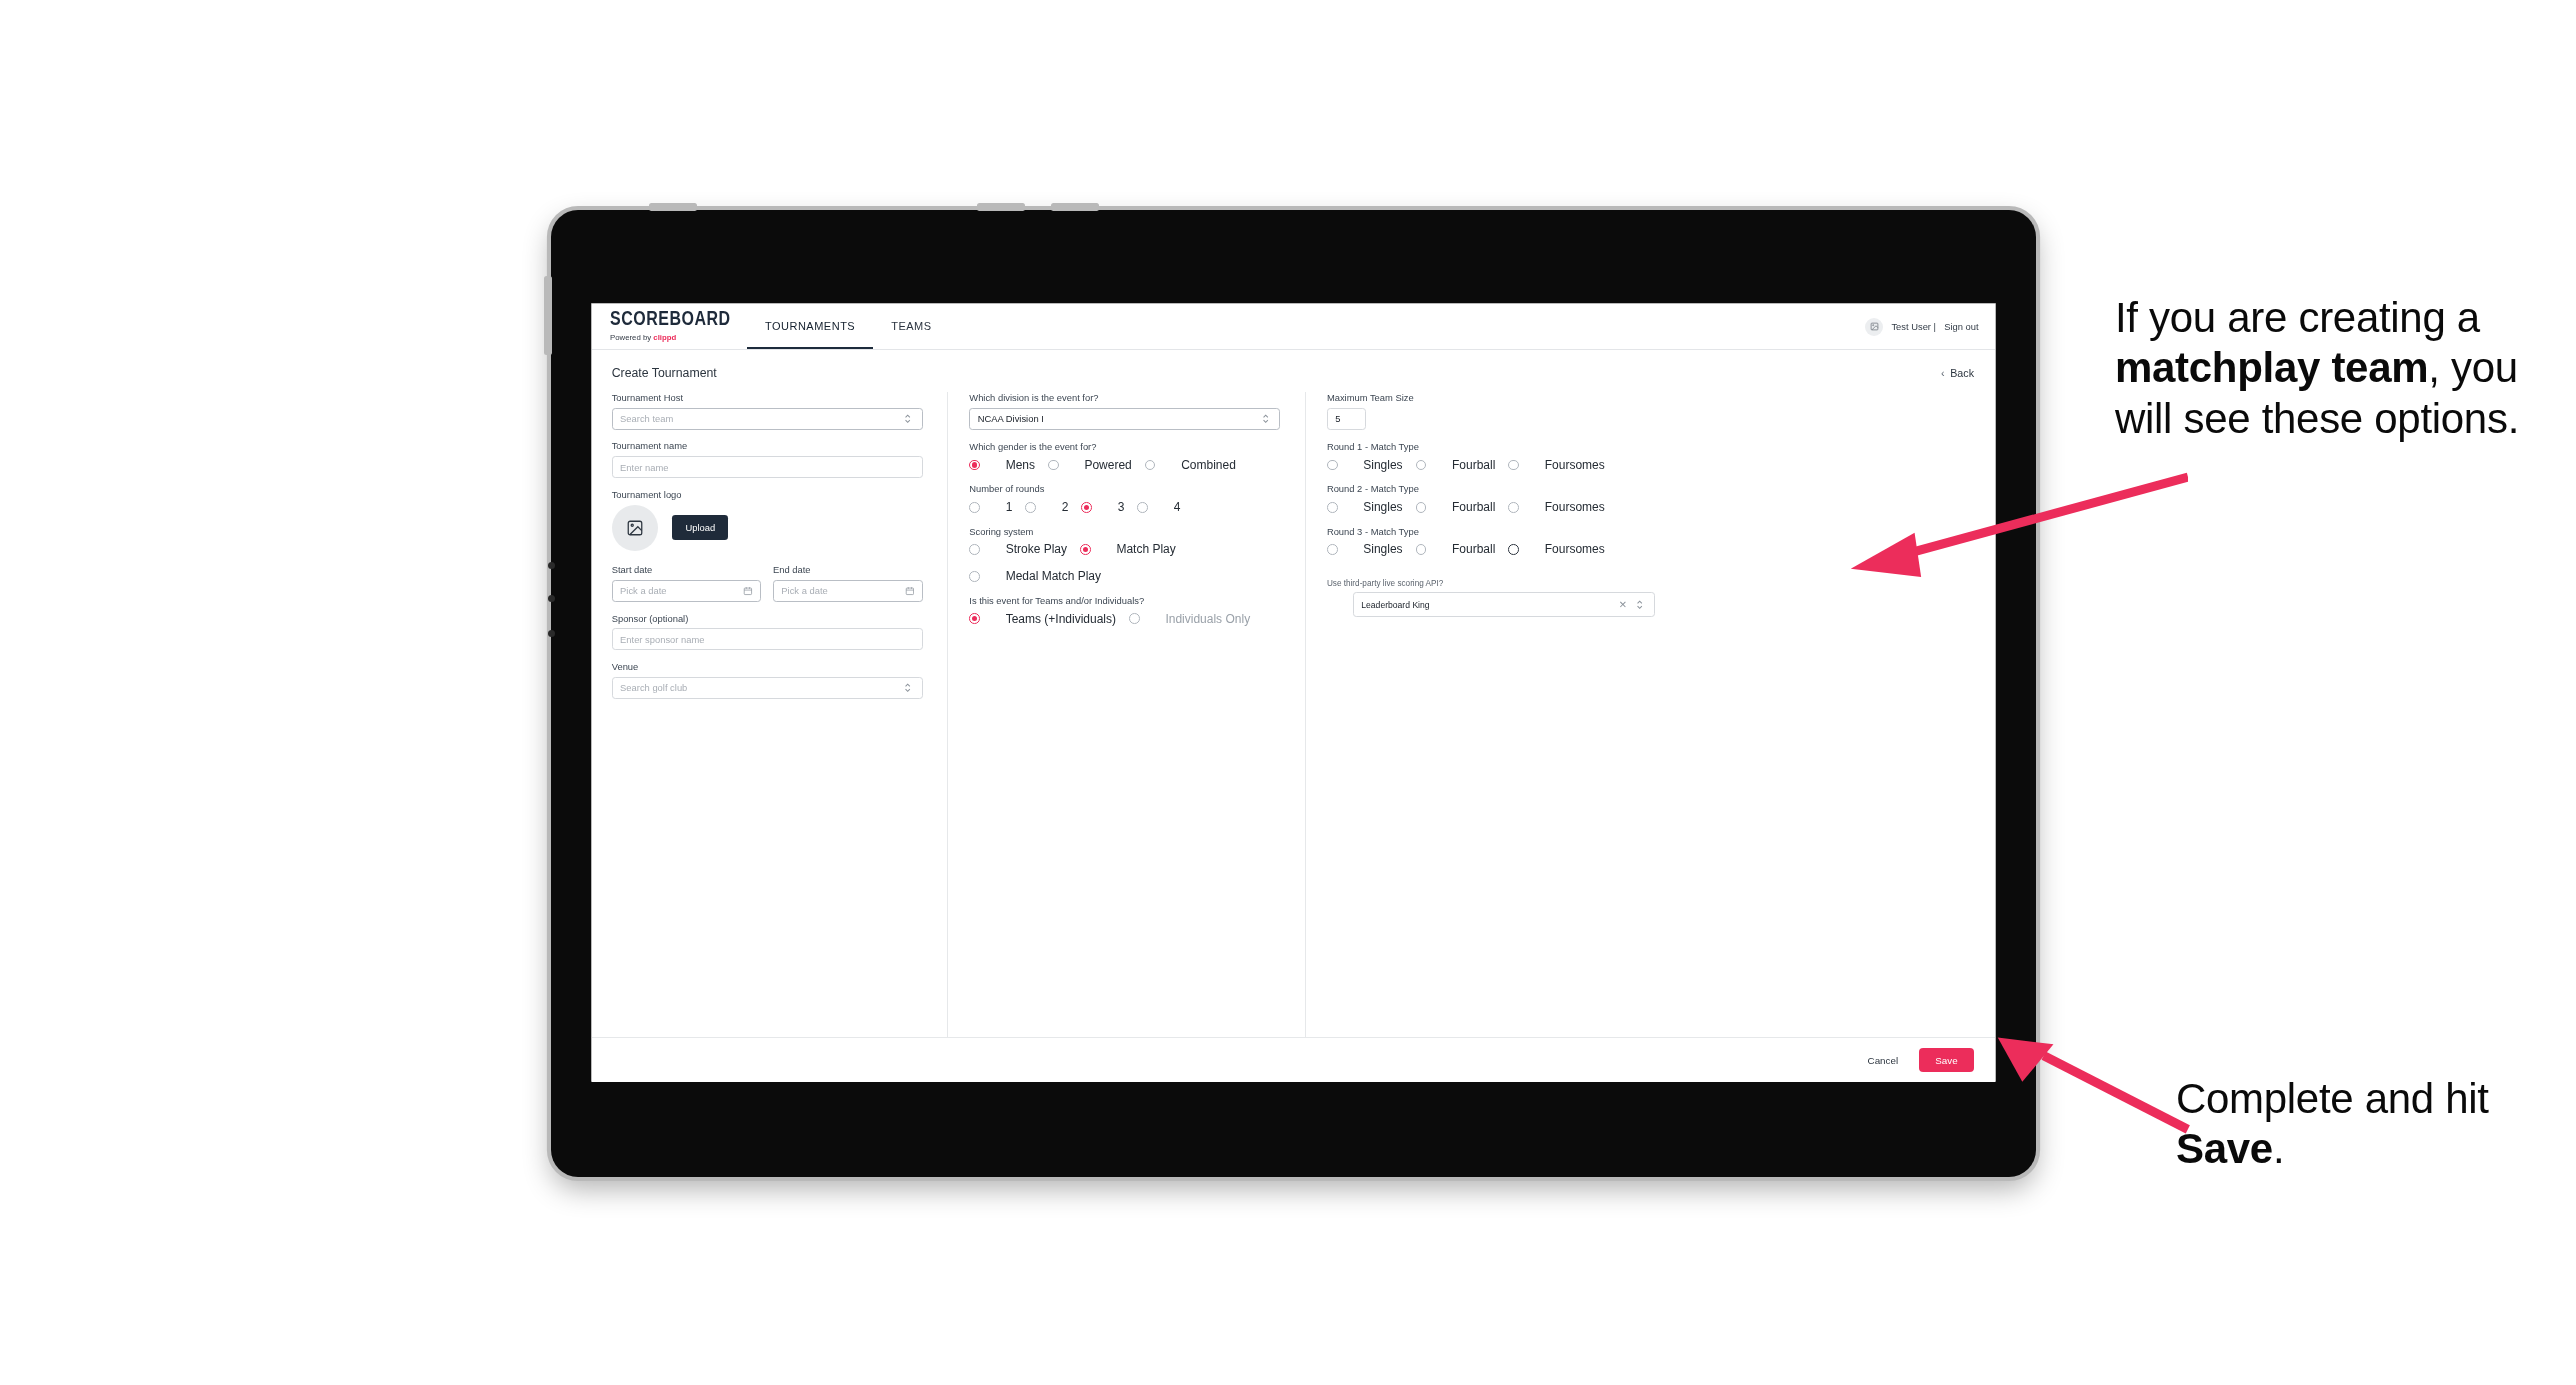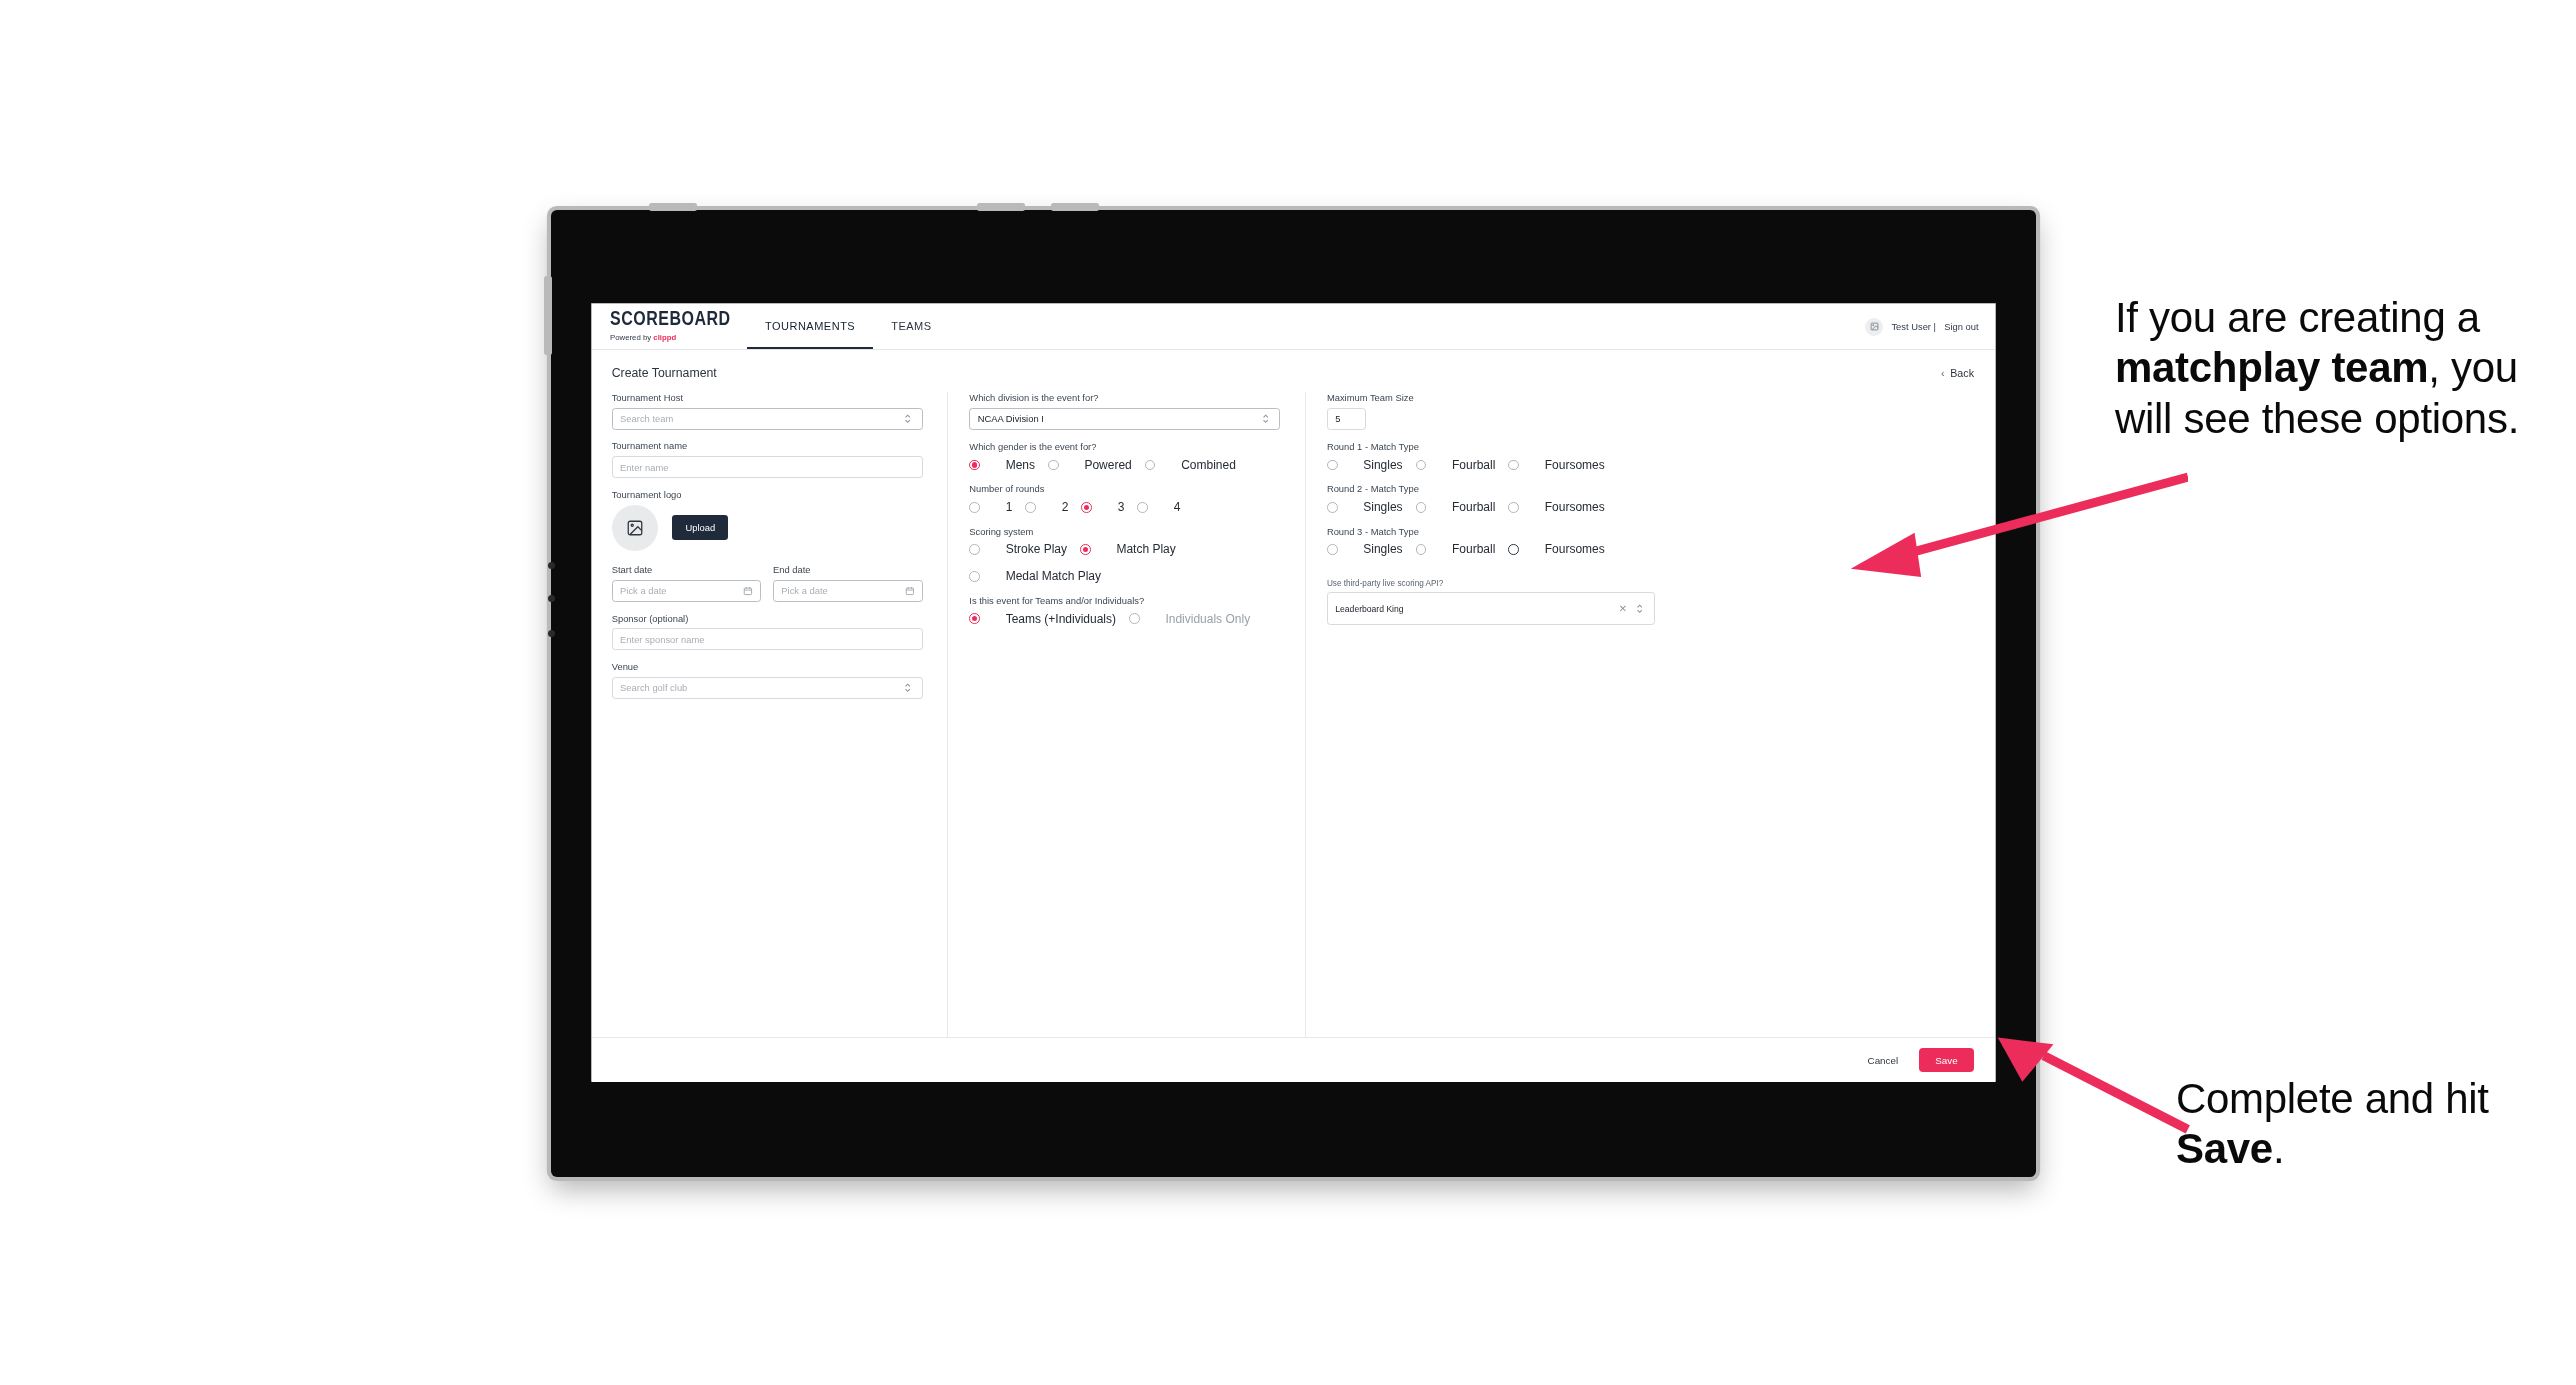--- a/index.html
+++ b/index.html
@@ -1,21 +1,21 @@
 <!DOCTYPE html>
 <html style="font-size:13px"><head>
 <meta charset="utf-8">
 <style>
   html,body{margin:0;padding:0;background:#ffffff;}
   body{width:2576px;height:1386px;position:relative;overflow:hidden;
        font-family:"Liberation Sans",sans-serif;-webkit-font-smoothing:antialiased;}
 
   
   #tablet{position:absolute;left:551px;top:210px;width:1485px;height:967px;
-          background:#0b0b0b;border-radius:6px;
+          background:#0b0b0b;border-radius:27px;
           box-shadow:0 0 0 4.1px #b9b9b9, 0 11.5px 28px rgba(0,0,0,.30);}
   .dev-btn{position:absolute;background:#b9b9b9;border-radius:2.5px;}
   .dev-btn.top1{left:98px;top:-6.6px;width:48px;height:7.4px;}
   .dev-btn.top2{left:426px;top:-6.6px;width:48px;height:7.4px;}
   .dev-btn.top3{left:500px;top:-6.6px;width:48px;height:7.4px;}
   .dev-btn.left1{left:-7.4px;top:66px;width:8.2px;height:79px;}
   .dev-cam{position:absolute;left:-3.3px;top:352px;width:7.4px;height:7.4px;border-radius:50%;background:#2a2a2a;}
   .dev-cam.c2{top:385px;}
   .dev-cam.c3{top:420px;}
 
@@ -377,21 +377,21 @@
               <span class="rtxt">Fourball</span>
             </label>
             <label class="radio">
               <span class="rd hover"></span>
               <span class="rtxt">Foursomes</span>
             </label>
           </div>
 
           <div class="fld" style="margin-top:23px;">
             <span class="lbl-sm">Use third-party live scoring API?</span>
-            <div class="inp soft" style="height:33px;">
+            <div class="inp soft" style="height:25px;margin-left:26px;">
               <span class="val" style="font-size:8.6px;">Leaderboard King</span>
               <span class="rt">
                 <span class="xmark">✕</span>
                 <span class="stepper">
                   <svg viewBox="0 0 10 16" fill="none" stroke="#8c939b" stroke-width="1.4">
                       <path d="M2 6.2L5 3l3 3.2"></path>
                       <path d="M2 9.8L5 13l3-3.2"></path>
                     </svg>
                 </span>
               </span>

